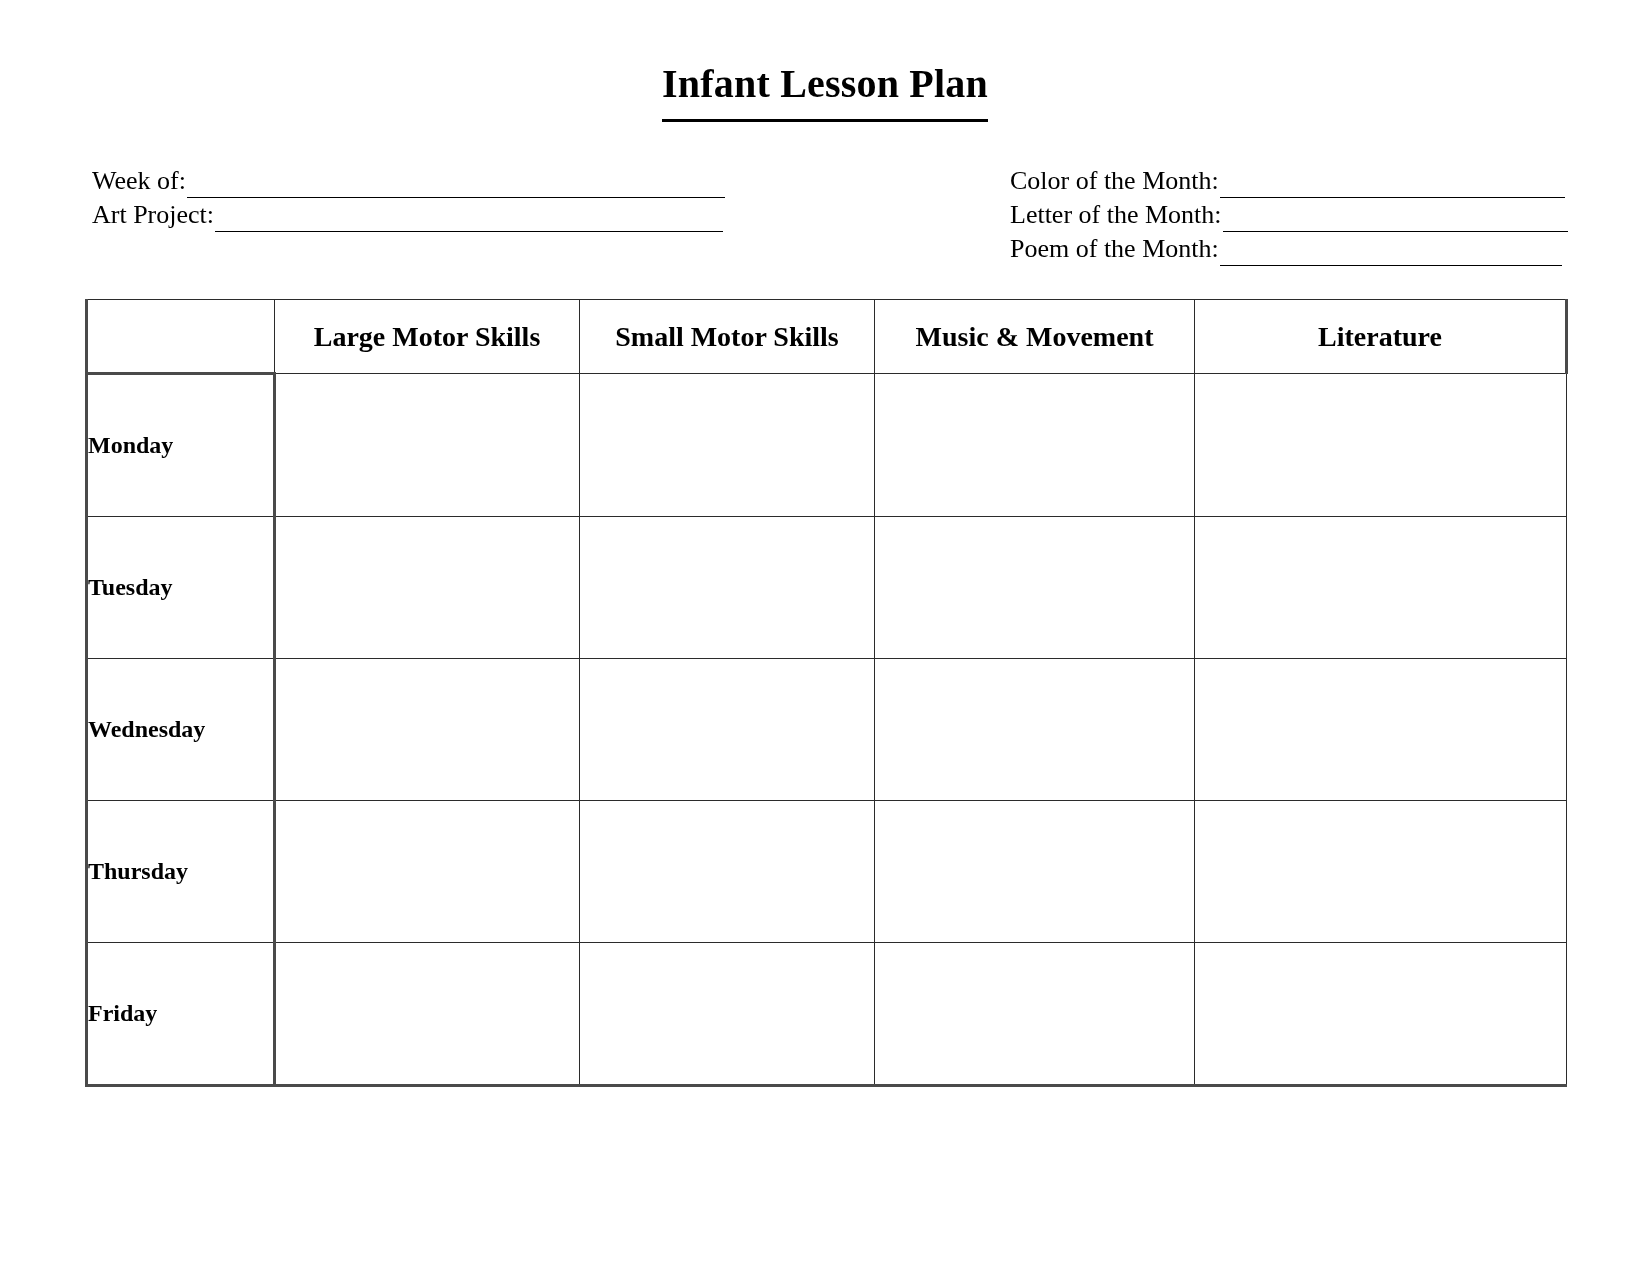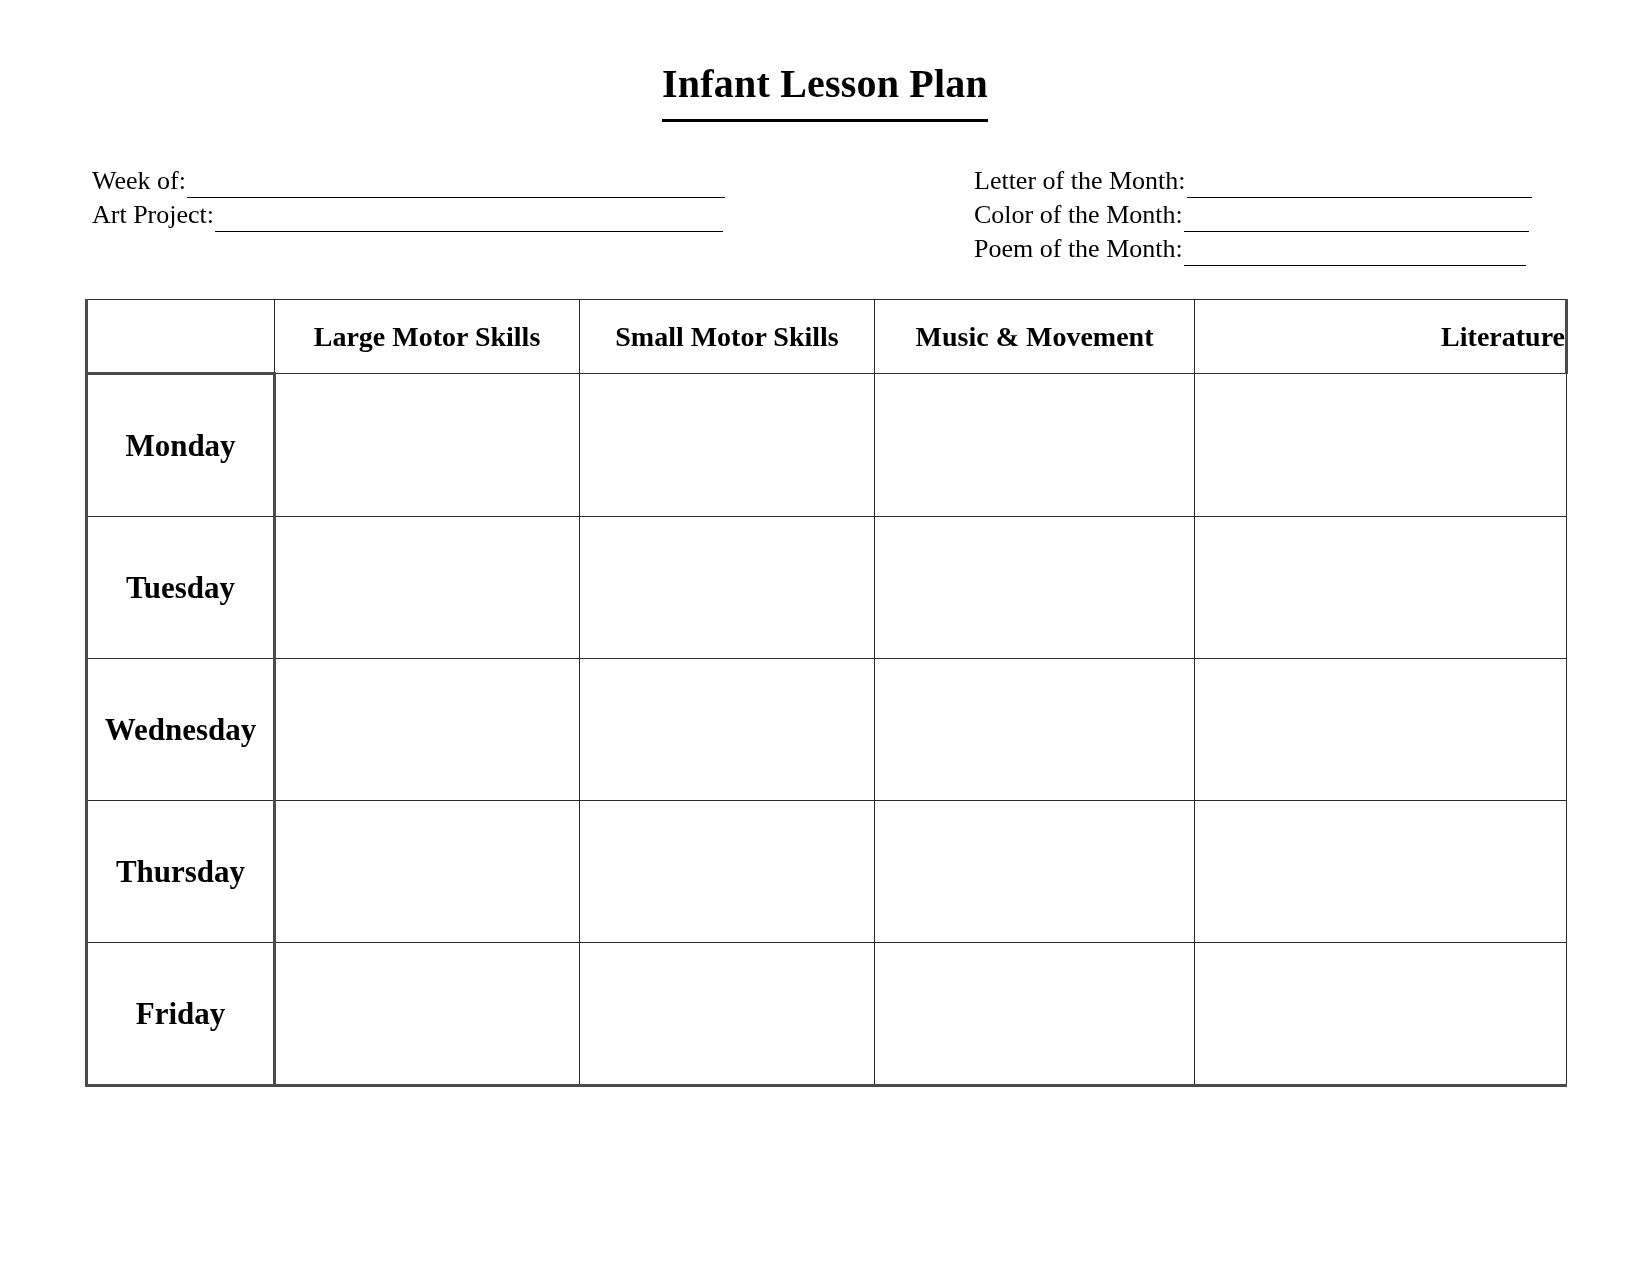--- a/index.html
+++ b/index.html
@@ -33,21 +33,21 @@
     letter-spacing: 0.2px;
     border-bottom: 3px solid #000;
     padding-bottom: 13px;
     line-height: 1.1;
   }
 
   
   .meta {
     position: relative;
     margin-top: 42px;
-    padding: 0 76px 0 92px;
+    padding: 0 40px 0 92px;
     display: flex;
     justify-content: space-between;
   }
   .meta-col {
     display: block;
   }
   .meta-col.left { width: 700px; }
   .meta-col.right { width: 600px; margin-left: 30px; }
   .meta-row {
     display: flex;
@@ -99,32 +99,30 @@
     border-top: 3.5px solid #4a4a4a;
     border-bottom: 3.5px solid #4a4a4a;
   }
   thead th.corner {
     border-top: 1.5px solid #2b2b2b;
     border-bottom: 3.5px solid #4a4a4a;
     border-left: 3.5px solid #4a4a4a;
   }
   thead th.last {
     border-right: 3.5px solid #4a4a4a;
-    text-align: right;
   }
   col.c0 { width: 188px; }
   col.c1 { width: 305px; }
   col.c2 { width: 295px; }
   col.c3 { width: 320px; }
   col.c4 { width: 372px; }
 
   tbody td.daycell {
-    font-size: 31px;
+    font-size: 24px;
     font-weight: bold;
-    text-align: center;
     border-left: 3.5px solid #4a4a4a;
     border-right: 3.5px solid #4a4a4a;
   }
   tbody tr td { height: 141px; }
   tbody tr:last-child td { border-bottom: 3.5px solid #4a4a4a; }
   tbody tr:last-child td.daycell { border-bottom: 3.5px solid #4a4a4a; }
   tbody td.cell { }
 </style>
 </head>
 <body>
@@ -143,26 +141,26 @@
         <span class="meta-line ln-week"></span>
       </div>
       <div class="meta-row">
         <span class="meta-label">Art Project:</span>
         <span class="meta-line ln-art"></span>
       </div>
     </div>
 
     <div class="meta-col right">
       <div class="meta-row">
+        <span class="meta-label">Color of the Month:</span>
+        <span class="meta-line ln-color"></span>
+      </div>
+      <div class="meta-row">
         <span class="meta-label">Letter of the Month:</span>
         <span class="meta-line ln-letter"></span>
-      </div>
-      <div class="meta-row">
-        <span class="meta-label">Color of the Month:</span>
-        <span class="meta-line ln-color"></span>
       </div>
       <div class="meta-row">
         <span class="meta-label">Poem of the Month:</span>
         <span class="meta-line ln-poem"></span>
       </div>
     </div>
 
   </div>
 
   <div class="table-wrap">

